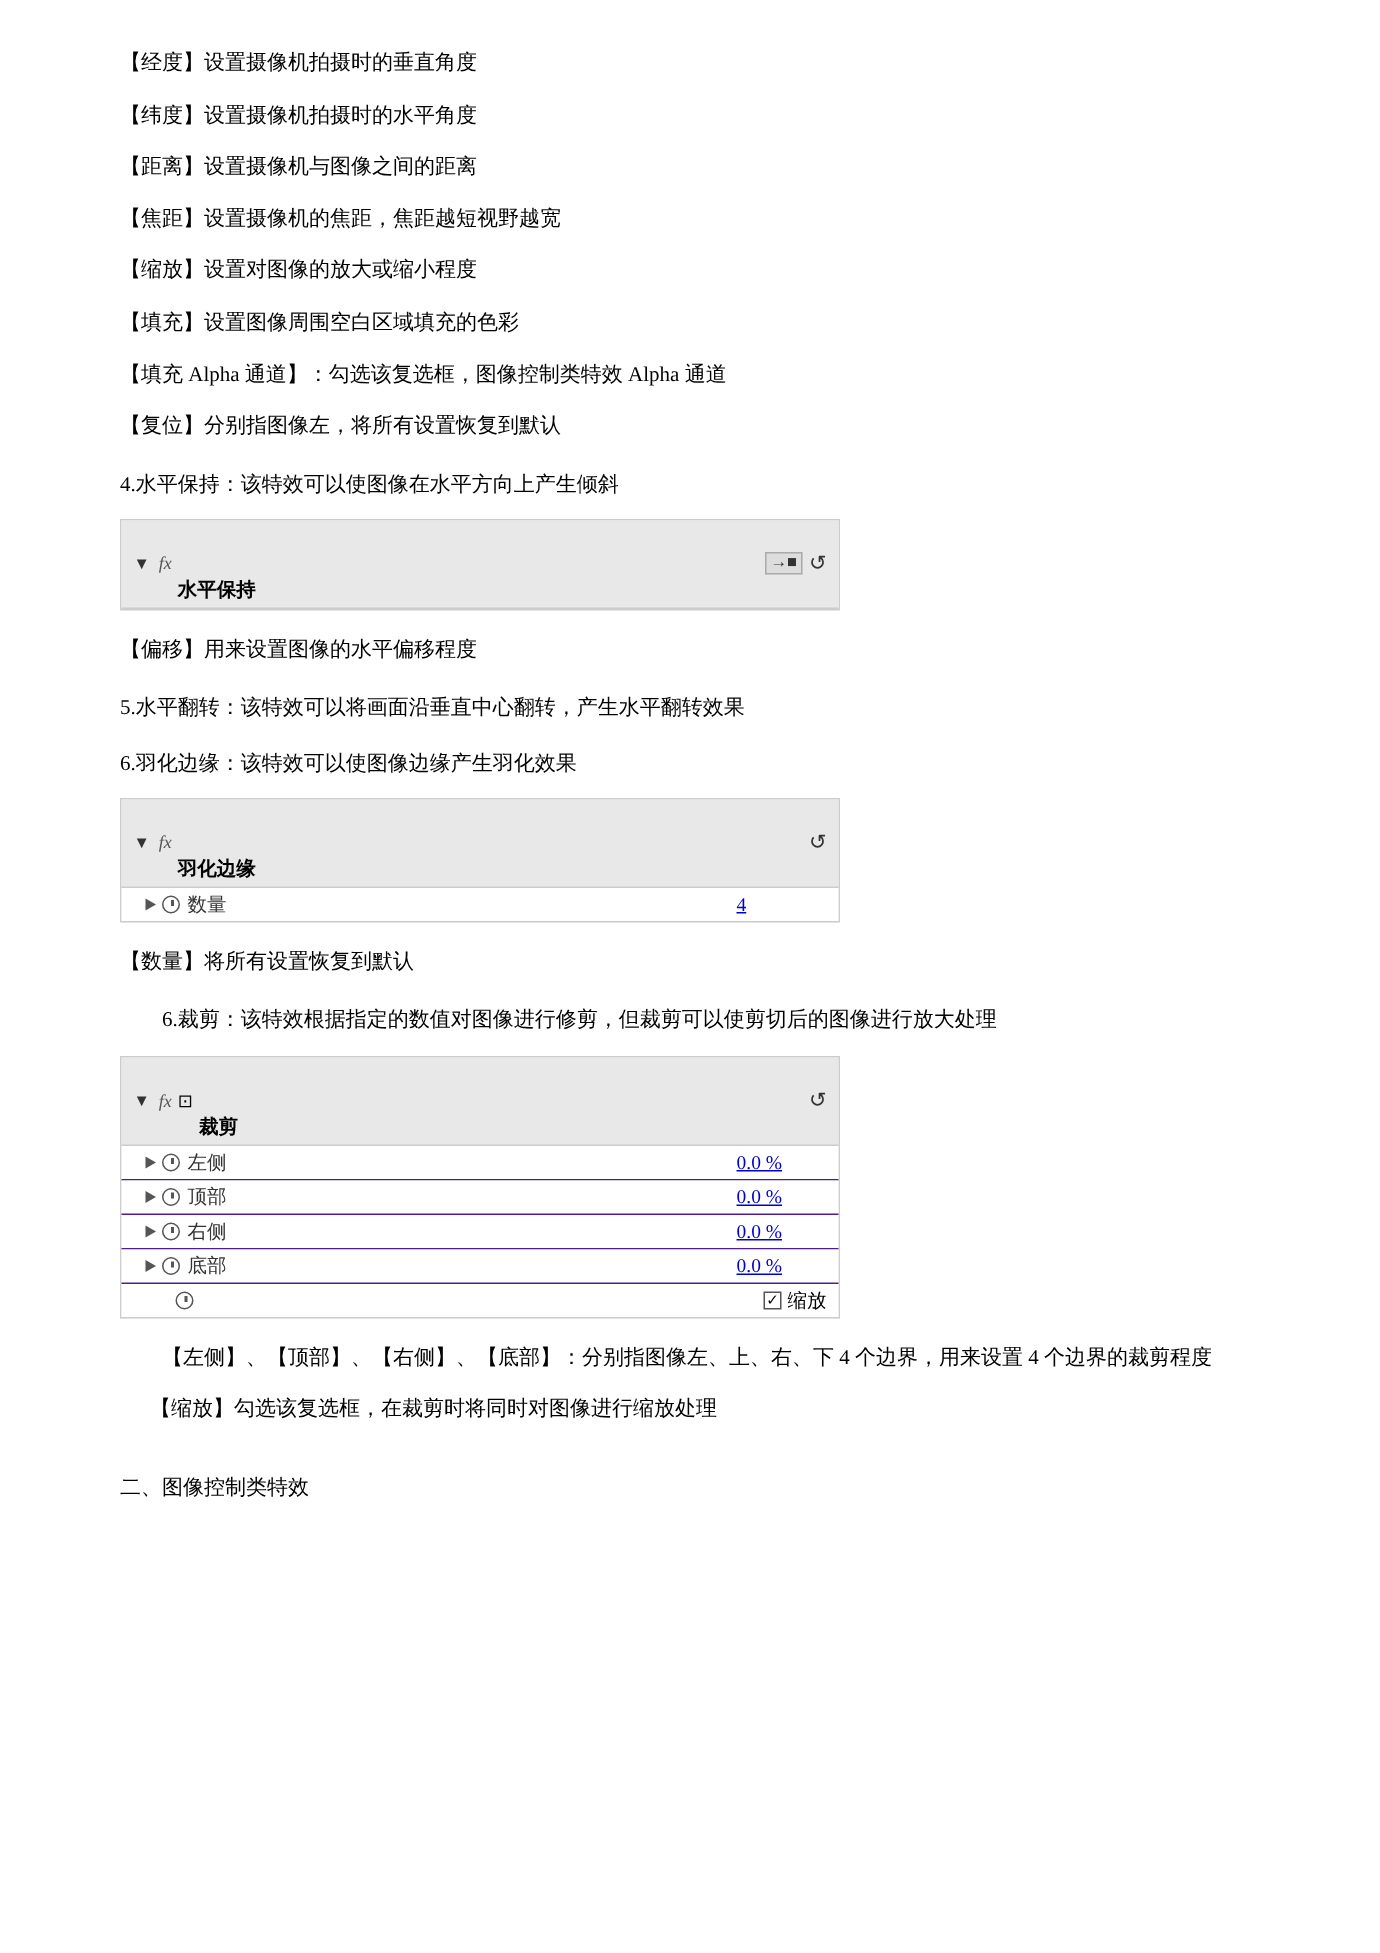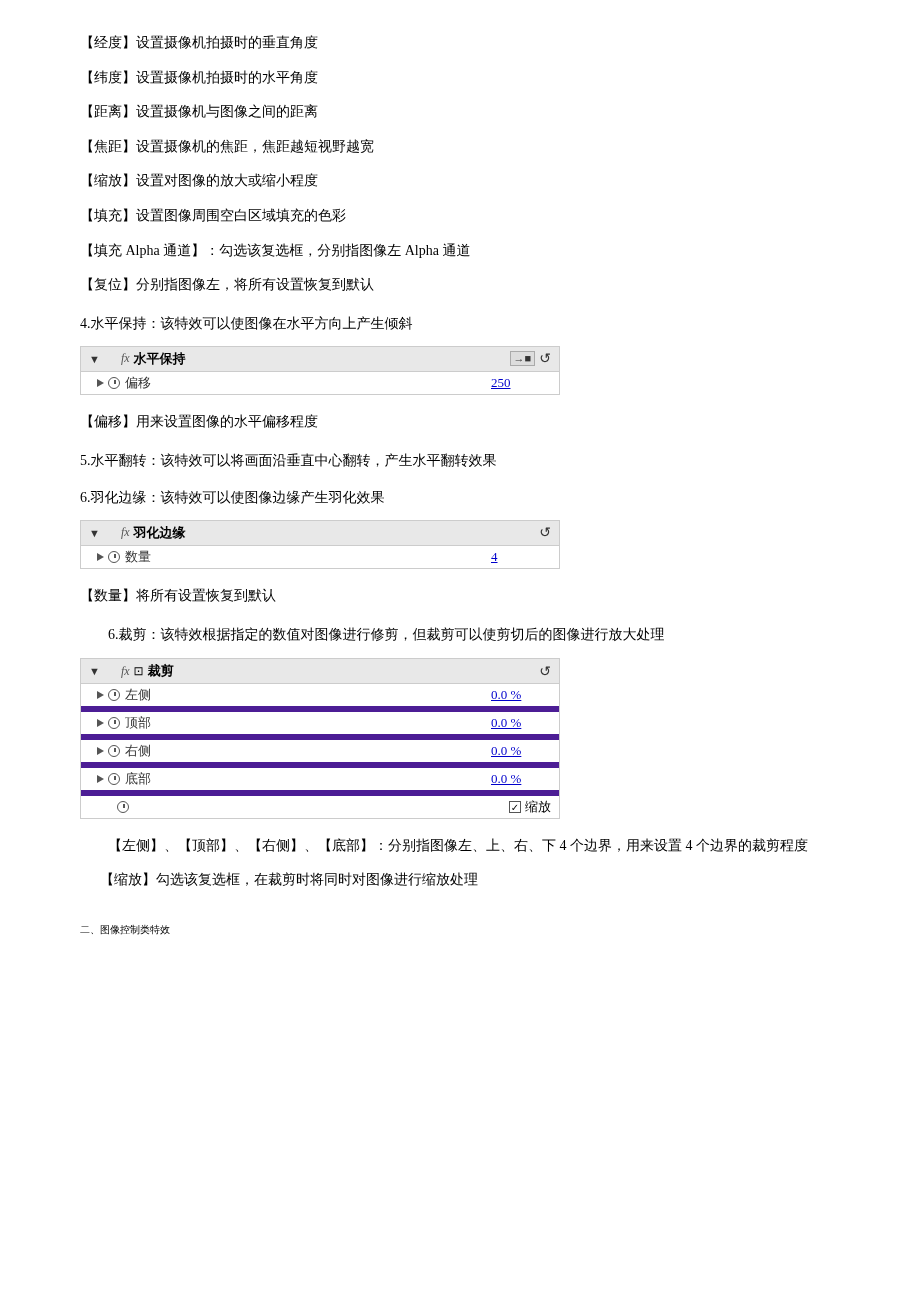--- a/index.html
+++ b/index.html
@@ -33,46 +33,47 @@
       padding: 3px 8px;
       background: #e8e8e8;
       border-bottom: 1px solid #cccccc;
       font-size: 13px;
       gap: 4px;
     }
     .panel-header .fx-label {
       font-style: italic;
       font-size: 12px;
       color: #555;
-      margin-left: 17px;
+      margin-left: 2px;
     }
     .panel-header .title-text {
       font-weight: bold;
       font-size: 13px;
       flex: 1;
+      margin-top: 34px;
     }
     .panel-header .icon-btn {
       font-size: 11px;
       color: #333;
       cursor: pointer;
       border: 1px solid #aaa;
       background: #ddd;
       padding: 1px 3px;
       line-height: 1;
     }
     .panel-header .reset-icon {
       font-size: 14px;
       color: #333;
       cursor: pointer;
     }
     .panel-row {
       display: flex;
       align-items: center;
       padding: 2px 8px 2px 16px;
-      border-bottom: 6px solid #4c1d95;
+      border-bottom: 1px solid #4c1d95;
       min-height: 22px;
       background: #ffffff;
       font-size: 13px;
     }
     .panel-row:last-child {
       border-bottom: none;
     }
     .row-arrow {
       display: inline-block;
       width: 0; height: 0;
@@ -113,21 +114,21 @@
       width: 12px; height: 12px;
       border: 1px solid #555;
       background: #fff;
       display: inline-flex; align-items: center; justify-content: center;
       font-size: 10px;
     }
     .indent-1 { margin-left: 20px; font-family: Liberation Mono, monospace; }
     .h-section {
       margin-top: 20px;
       margin-bottom: 8px;
-      font-size: 10px;
+      font-size: 14px;
     }
     .para-indent {
       text-indent: 2em;
       line-height: 1.9;
       margin-bottom: 8px;
     }
     .no-indent {
       line-height: 1.9;
       margin-bottom: 8px;
     }
@@ -150,44 +151,38 @@
   <div class="text-block no-indent">
     <span>【焦距】设置摄像机的焦距，焦距越短视野越宽</span>
   </div>
   <div class="text-block no-indent">
     <span>【缩放】设置对图像的放大或缩小程度</span>
   </div>
   <div class="text-block no-indent">
     <span>【填充】设置图像周围空白区域填充的色彩</span>
   </div>
   <div class="text-block no-indent">
-    <span>【填充 Alpha 通道】：勾选该复选框，分别指图像左 Alpha 通道</span>
+    <span>【填充 Alpha 通道】：勾选该复选框，图像控制类特效 Alpha 通道</span>
   </div>
   <div class="text-block no-indent">
     <span>【复位】分别指图像左，将所有设置恢复到默认</span>
   </div>
 
   <div class="section-title">
     <span>4.水平保持：该特效可以使图像在水平方向上产生倾斜</span>
   </div>
 
   <div class="panel">
     <div class="panel-header">
       <span style="font-size:11px; color:#333;">▼</span>
       <span class="fx-label" style="font-style:italic; font-size:12px; color:#555;">fx</span>
       <span class="title-text">水平保持</span>
       <span class="icon-btn">→■</span>
       <span class="reset-icon">↺</span>
     </div>
-    <div class="panel-row">
-      <span class="row-arrow"></span>
-      <span class="row-clock"></span>
-      <span class="row-label">偏移</span>
-      <span class="row-value blue-val">250</span>
-    </div>
   </div>
 
   <div class="text-block no-indent">
     <span>【偏移】用来设置图像的水平偏移程度</span>
   </div>
 
   <div class="section-title">
     <span>5.水平翻转：该特效可以将画面沿垂直中心翻转，产生水平翻转效果</span>
   </div>
 

